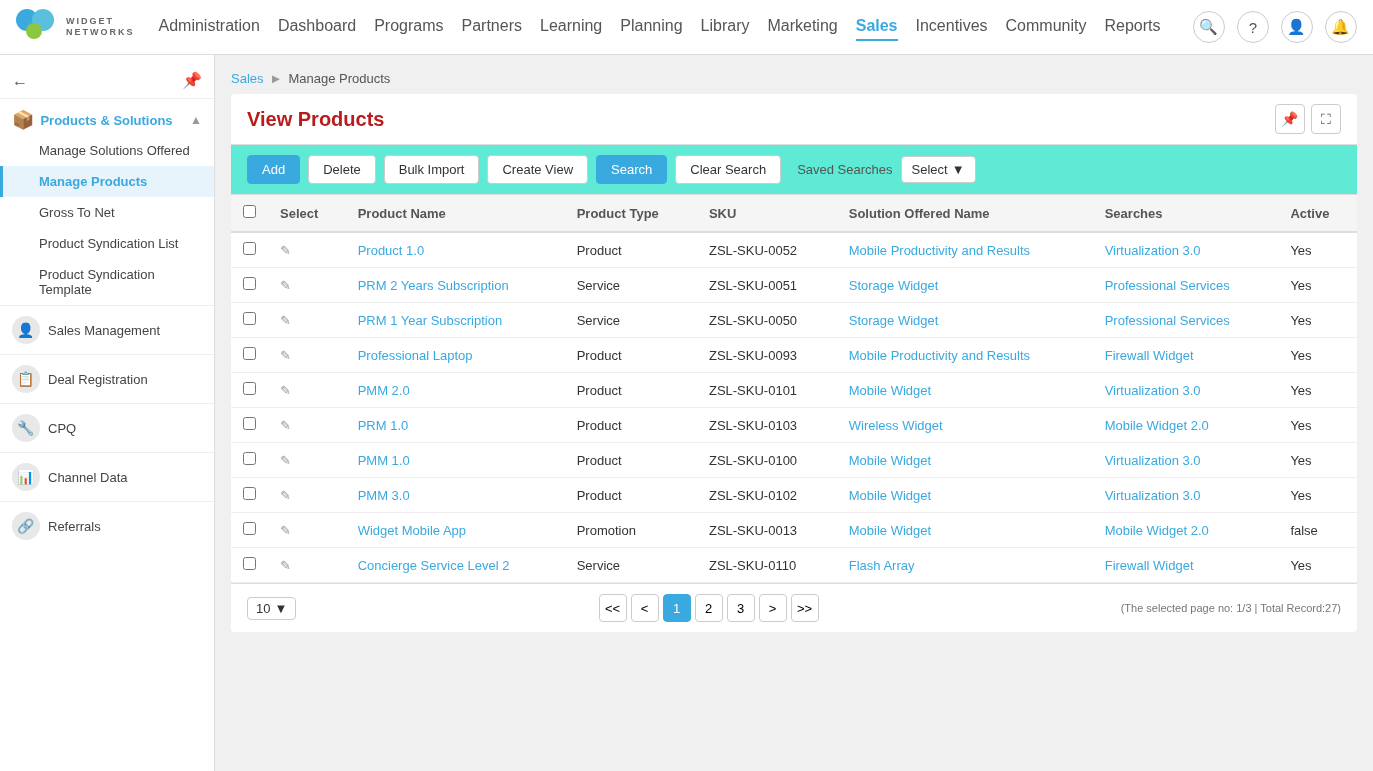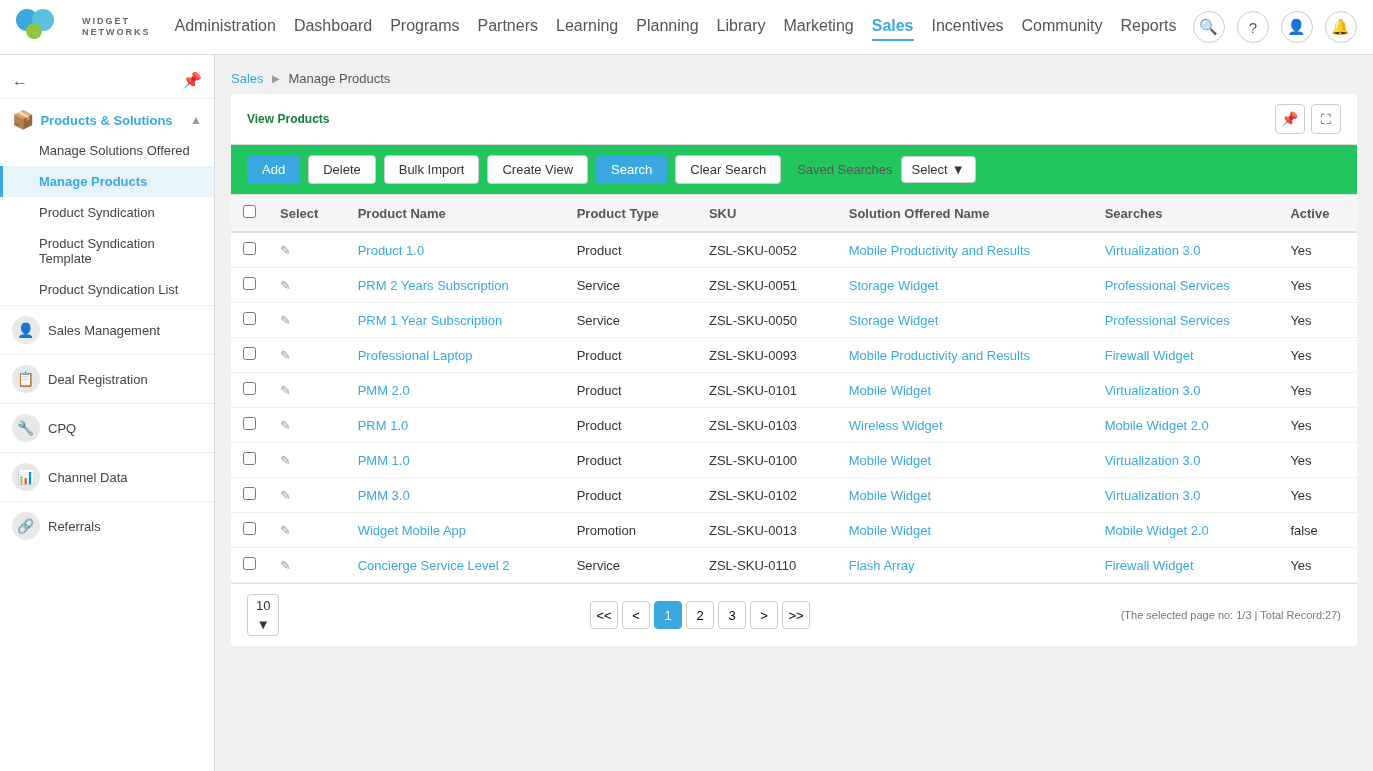--- a/index.html
+++ b/index.html
@@ -10,21 +10,21 @@
       display: flex; align-items: center; background: #fff;
       height: 55px; padding: 0 16px; border-bottom: 1px solid #ddd;
       position: fixed; top: 0; left: 0; right: 0; z-index: 100;
     }
     .logo { display: flex; align-items: center; margin-right: 24px; }
     .logo-circles { position: relative; width: 46px; height: 36px; }
     .logo-circle1 { width: 22px; height: 22px; border-radius: 50%; background: #3aa9e0; position: absolute; top: 0; left: 0; }
     .logo-circle2 { width: 22px; height: 22px; border-radius: 50%; background: #5bc0de; position: absolute; top: 0; left: 16px; }
     .logo-circle3 { width: 16px; height: 16px; border-radius: 50%; background: #8dc641; position: absolute; top: 14px; left: 10px; }
     .logo-text { font-weight: bold; font-size: 13px; color: #333; margin-left: 4px; line-height: 1.2; }
-    .logo-text span { display: block; font-size: 9px; letter-spacing: 2px; color: #666; margin-left: 16px; }
+    .logo-text span { display: block; font-size: 9px; letter-spacing: 2px; color: #666; }
     .nav-links { display: flex; gap: 18px; flex: 1; }
     .nav-link { font-size: 16px; color: #555; cursor: pointer; text-decoration: none; padding: 4px 0; }
     .nav-link.active { color: #3aa9e0; border-bottom: 2px solid #3aa9e0; font-weight: bold; }
     .nav-icons { display: flex; gap: 12px; align-items: center; }
     .nav-icon-btn {
       width: 32px; height: 32px; border-radius: 50%; border: 1px solid #ccc;
       display: flex; align-items: center; justify-content: center;
       cursor: pointer; font-size: 15px; background: #fff; color: #555;
     }
 
@@ -80,32 +80,32 @@
     .breadcrumb-link { color: #3aa9e0; cursor: pointer; }
     .breadcrumb-sep { color: #999; }
     .breadcrumb-current { color: #555; }
 
     
     .page-header {
       display: flex; align-items: center; justify-content: space-between;
       background: #fff; padding: 10px 16px; border-radius: 4px 4px 0 0;
       border-bottom: 1px solid #ddd;
     }
-    .page-title { font-size: 12px; font-weight: bold; color: #15803d; }
+    .page-title { font-size: 20px; font-weight: bold; color: #b91c1c; }
     .header-actions { display: flex; gap: 6px; }
     .icon-btn {
       width: 30px; height: 30px; border: 1px solid #ccc; border-radius: 4px;
       background: #fff; cursor: pointer; display: flex; align-items: center;
       justify-content: center; font-size: 14px; color: #555;
     }
 
     
     .toolbar {
       display: flex; align-items: center; gap: 8px;
-      background: #22c55e; padding: 10px 16px; border-bottom: 1px solid #ddd;
+      background: #5eead4; padding: 10px 16px; border-bottom: 1px solid #ddd;
       flex-wrap: wrap;
     }
     .btn {
       padding: 6px 14px; border-radius: 4px; cursor: pointer;
       font-size: 13px; border: 1px solid #ccc; background: #fff; color: #333;
     }
     .btn-primary { background: #3aa9e0; color: #fff; border-color: #3aa9e0; }
     .saved-searches-label { margin-left: 8px; font-size: 13px; color: #555; }
     .select-dropdown {
       display: flex; align-items: center; gap: 4px;
@@ -128,21 +128,21 @@
 
     
     .pagination {
       display: flex; align-items: center; justify-content: space-between;
       background: #fff; padding: 10px 16px; border-top: 1px solid #ddd;
       border-radius: 0 0 4px 4px; margin-top: 0;
     }
     .page-size { display: flex; align-items: center; gap: 6px; }
     .page-size-select {
       border: 1px solid #ccc; border-radius: 4px; padding: 3px 8px;
-      font-size: 13px; cursor: pointer; display: flex; align-items: center; gap: 4px; flex-direction: column;
+      font-size: 13px; cursor: pointer; display: flex; align-items: center; gap: 4px;
     }
     .page-btns { display: flex; gap: 4px; }
     .page-btn {
       min-width: 28px; height: 28px; border: 1px solid #ccc; border-radius: 4px;
       background: #fff; cursor: pointer; font-size: 13px; display: flex;
       align-items: center; justify-content: center;
     }
     .page-btn.active { background: #3aa9e0; color: #fff; border-color: #3aa9e0; }
     .page-info { font-size: 11px; color: #777; }
   </style>
@@ -196,23 +196,23 @@
       <div class="sidebar-section-label">
         <span class="sidebar-section-icon">📦</span>
         <span>Products &amp; Solutions</span>
       </div>
       <span class="sidebar-chevron">▲</span>
     </div>
 
     <div id="sidebar-items-container">
         <div class="sidebar-item">Manage Solutions Offered</div>
         <div class="sidebar-item active">Manage Products</div>
-        <div class="sidebar-item">Product Syndication</div>
+        <div class="sidebar-item">Gross To Net</div>
+        <div class="sidebar-item">Product Syndication List</div>
         <div class="sidebar-item">Product Syndication Template</div>
-        <div class="sidebar-item">Product Syndication List</div>
       </div>
 
     <div id="sidebar-bottom-items">
         <div class="sidebar-main-item">
           <div class="icon-circle">👤</div>
     <span>Sales Management</span>
         </div>
         <div class="sidebar-main-item">
           <div class="icon-circle">📋</div>
     <span>Deal Registration</span>

